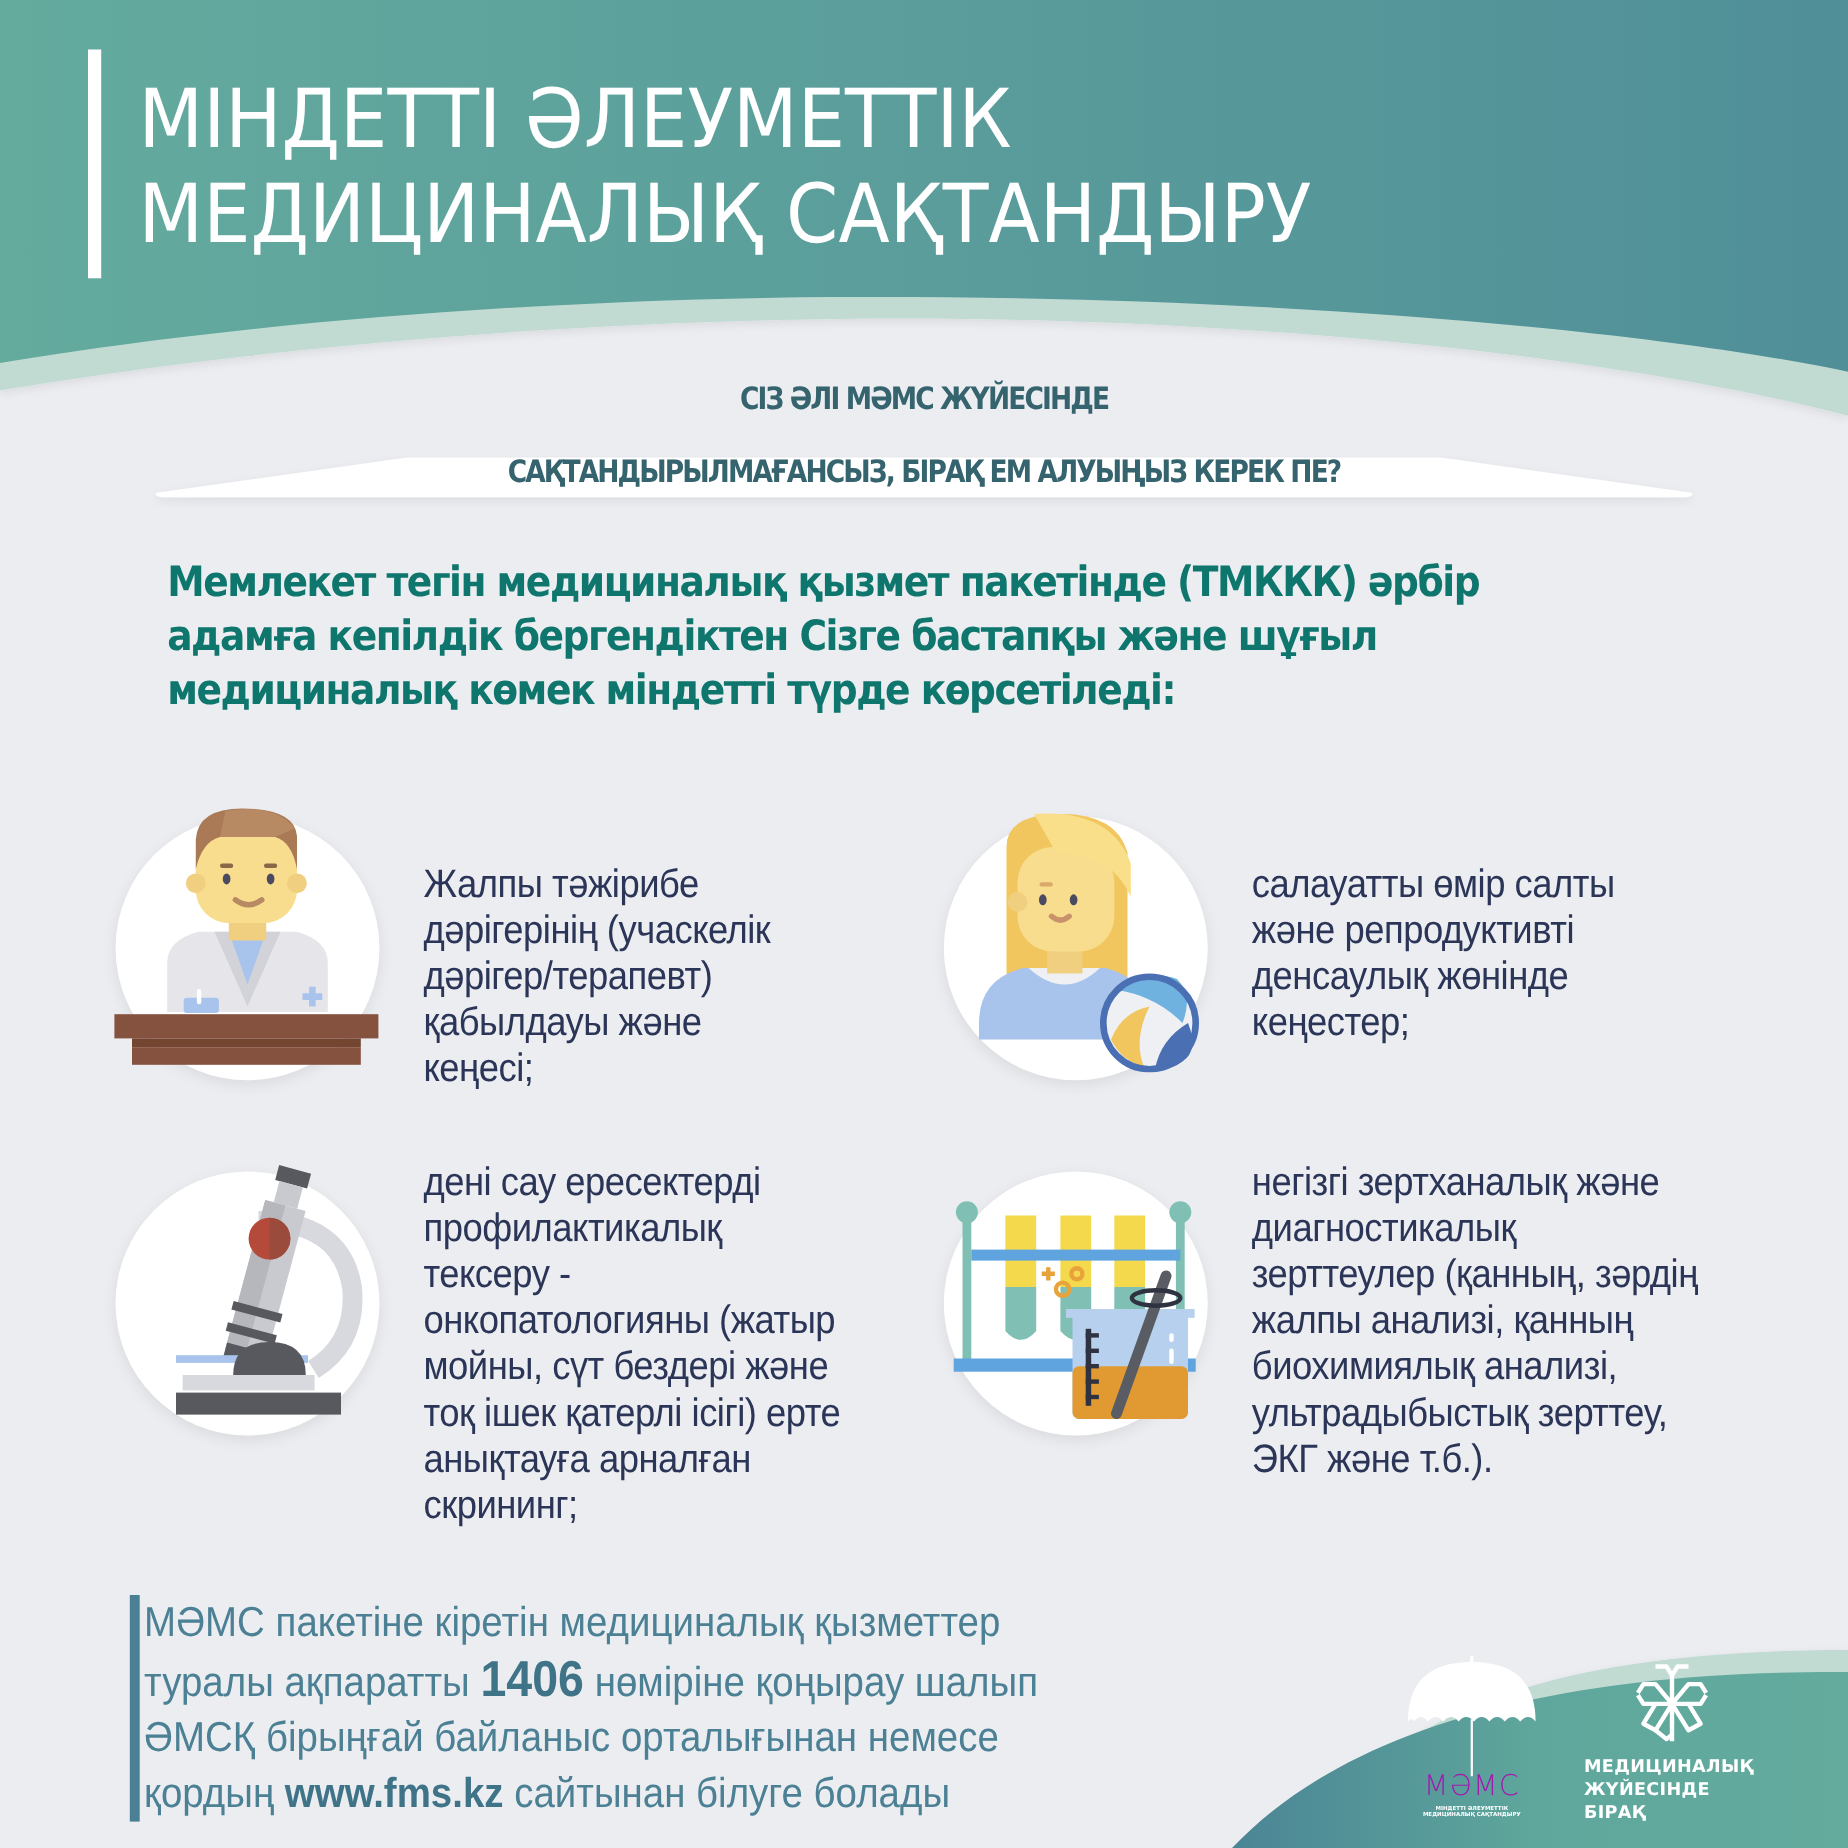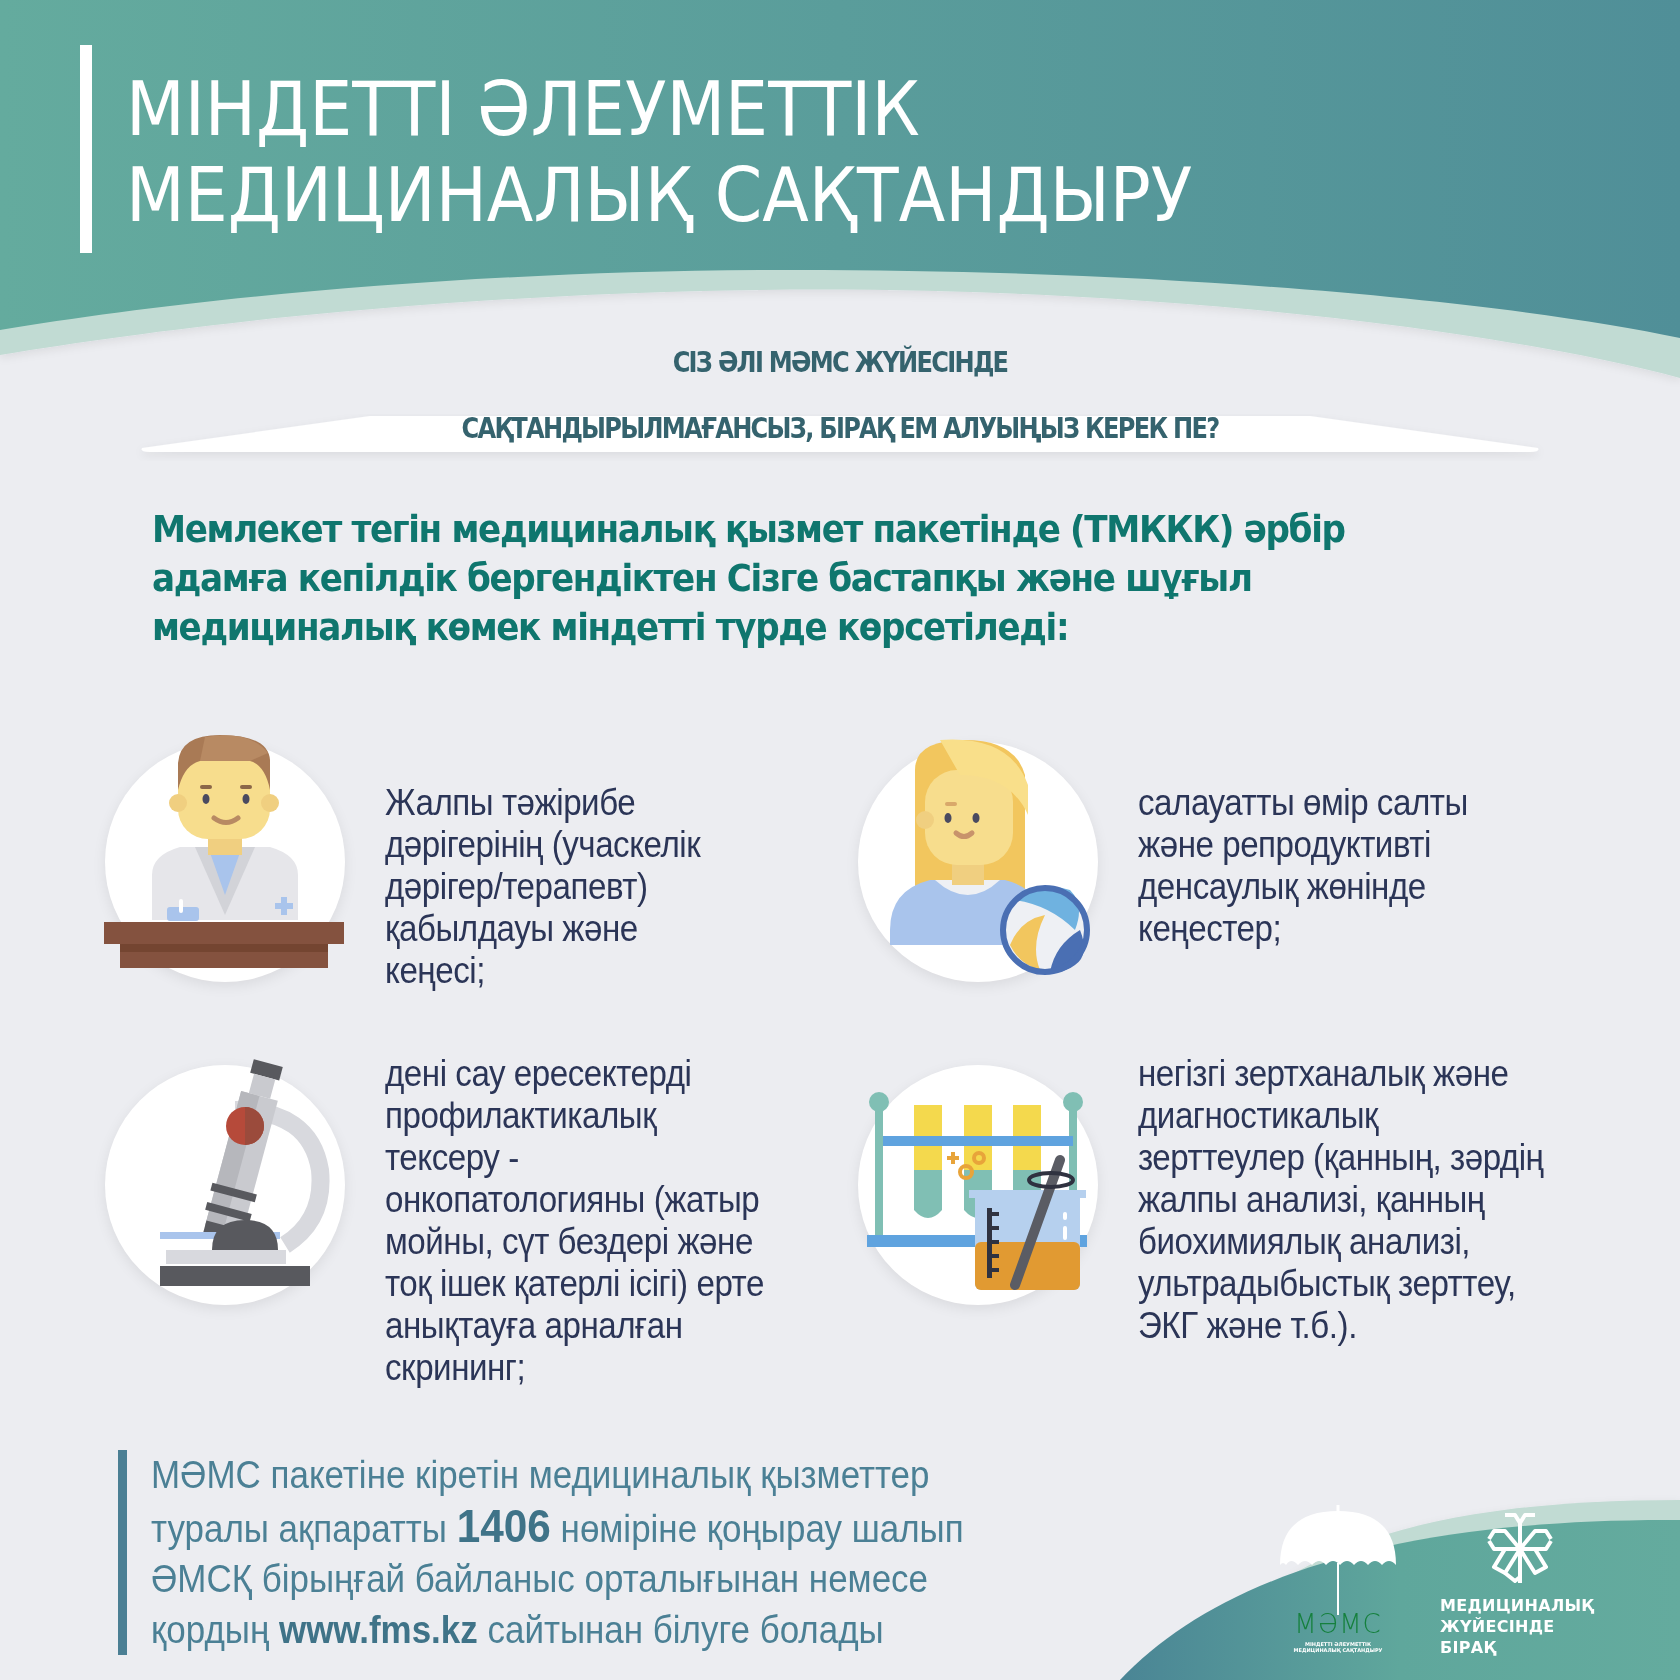--- a/index.html
+++ b/index.html
@@ -41,31 +41,31 @@
   }
   .item .icon { position: absolute; }
   .item .text {
     position: absolute; color: #2b3557;
     font-family: "Liberation Sans", sans-serif; font-size: 36px; line-height: 42px;
     letter-spacing: -0.5px; transform: scaleX(0.92); transform-origin: left top;
   }
   .item .text .line { display: block; white-space: nowrap; }
   .footer-info {
     position: absolute; left: 118px; top: 1450px;
-    border-left: 9px solid #4b7f94; padding-left: 24px;
+    border-left: 9px solid #4b7f94; padding-left: 4px;
     color: #4b8095; font-family: "Liberation Sans", sans-serif;
     font-size: 38px; line-height: 50.5px;
   }
   .footer-info .line { display: block; white-space: nowrap; transform: scaleX(0.92); transform-origin: left; }
   .footer-info b { font-weight: bold; color: #3f7388; }
   .footer-info .phone { font-size: 46px; }
   .logo-mams { position: absolute; left: 1278px; top: 1505px; width: 120px; height: 150px; }
   .logo-mams .mams-text {
     position: absolute; left: 0; width: 120px; top: 104px; text-align: center;
-    color: #15803d; font-family: "DejaVu Sans", sans-serif; font-weight: 200; font-size: 26px;
+    color: #a21caf; font-family: "DejaVu Sans", sans-serif; font-weight: 200; font-size: 26px;
     letter-spacing: 1px;
   }
   .logo-mams .mams-sub {
     position: absolute; left: -10px; width: 140px; top: 136px; text-align: center;
     color: #fff; font-family: "DejaVu Sans", sans-serif; font-weight: bold; font-size: 5px; line-height: 6px;
   }
   .logo-fund { position: absolute; left: 1440px; top: 1505px; width: 200px; height: 170px; }
   .logo-fund .fund-text {
     position: absolute; left: 0; top: 90px; width: 160px; 
     color: #fff; font-family: "DejaVu Sans", sans-serif; font-weight: bold;

